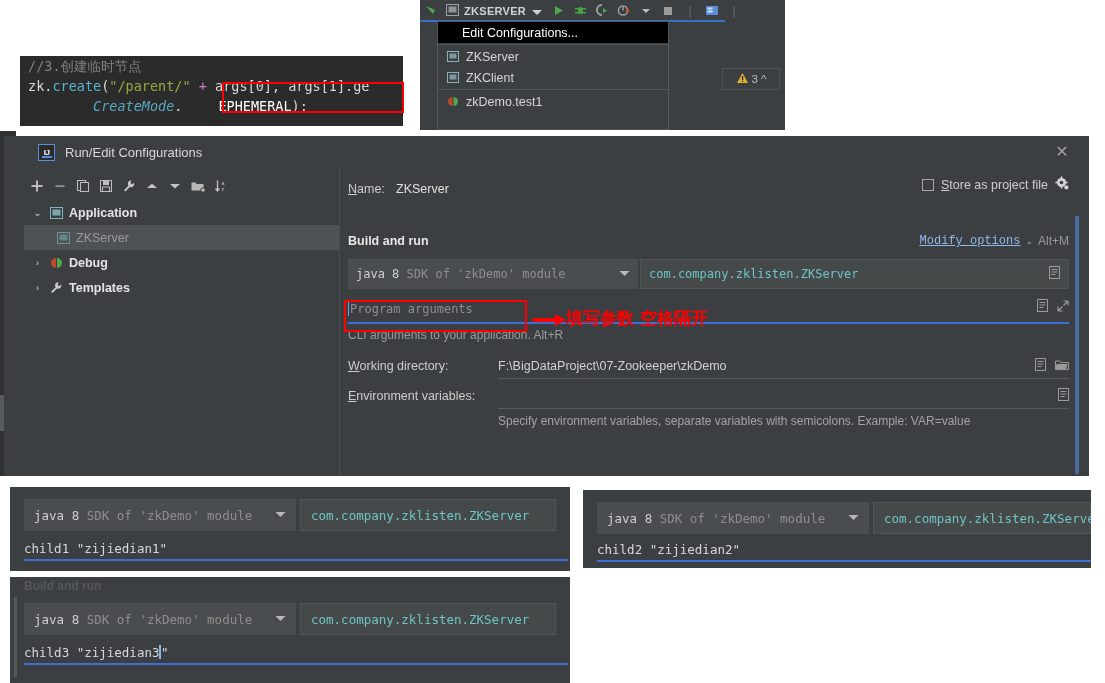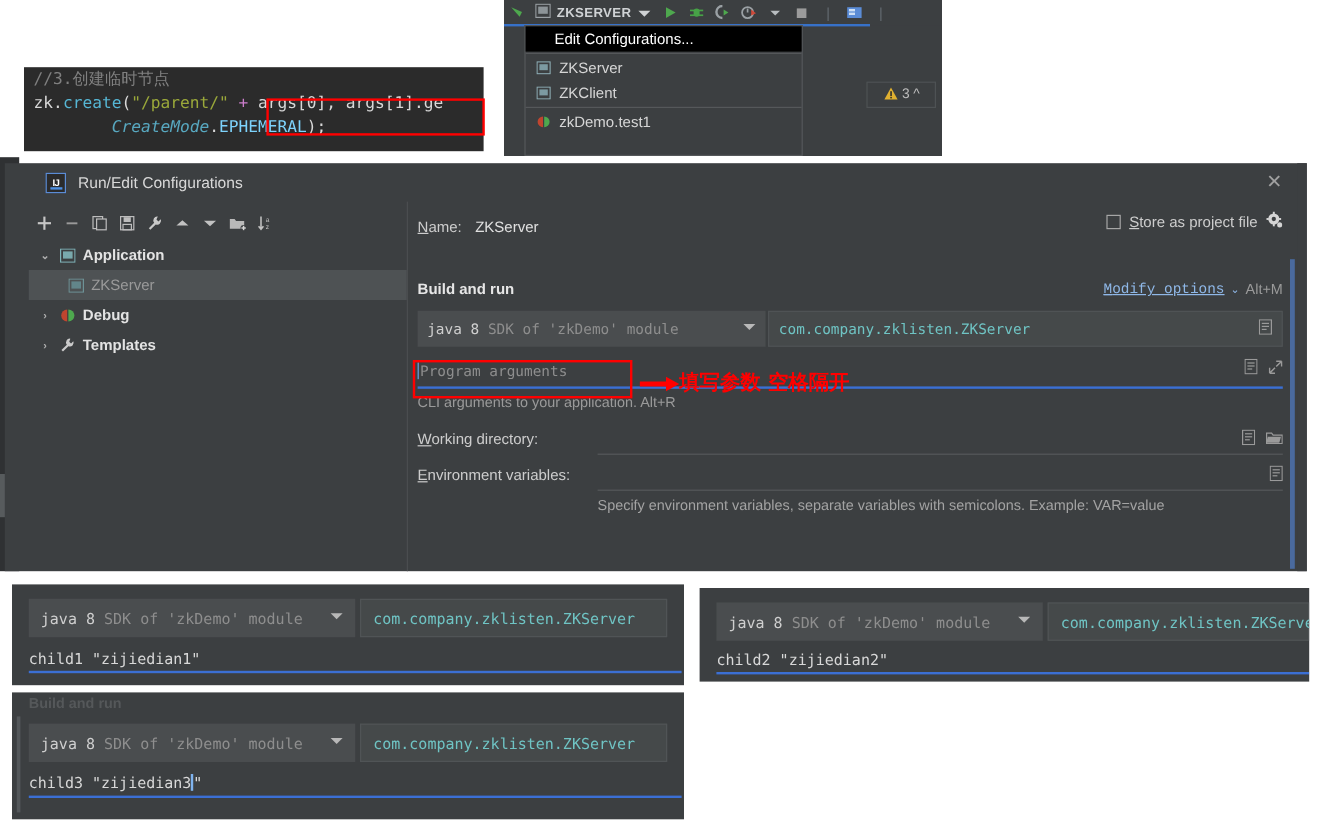--- a/index.html
+++ b/index.html
@@ -21,21 +21,21 @@
     font-size:13.5px;
     overflow:hidden;
   }
   #code-snippet .ln{white-space:pre;line-height:20px;padding-left:8px;}
   #code-snippet .cmt{color:#808080;}
   #code-snippet .plain{color:#d8d8d8;}
   #code-snippet .kw{color:#56b6d4;}
   #code-snippet .str{color:#9aa83a;}
   #code-snippet .op{color:#cc7ecc;}
   #code-snippet .ital{color:#58a8c0;font-style:italic;}
-  #code-snippet .const{color:#7dd3fc;}
+  #code-snippet .const{color:#ffffff;margin-left:36px;}
   #code-redbox{
     left:222px;top:82px;width:182px;height:31px;
     border:2.5px solid #ff0000;box-sizing:border-box;
   }
 
   
   #ide-strip{
     left:420px;top:0;width:365px;height:130px;
     background:#3c3f41;
   }
@@ -576,20 +576,21 @@
             <path d="M1 11 L5.5 11 M1 11 L1 6.5 M1 11 L5.5 6.5" stroke="#9a9a9a" stroke-width="1.2" fill="none"></path>
           </svg>
       </span>
     </div>
   </div>
 
   <div id="args-hint">CLI arguments to your application. Alt+R</div>
 
   <div id="wd-row">
     <span class="lbl" id="wd-label"><span class="u">W</span>orking directory:</span>
+    <span id="wd-value">F:\BigDataProject\07-Zookeeper\zkDemo</span>
     <span id="wd-trail">
       <span>
         <svg width="11" height="13" viewBox="0 0 11 13">
             <rect x="0.5" y="0.5" width="10" height="12" fill="none" stroke="#9a9a9a"></rect>
             <rect x="2.5" y="3" width="6" height="1" fill="#9a9a9a"></rect>
             <rect x="2.5" y="5.5" width="6" height="1" fill="#9a9a9a"></rect>
             <rect x="2.5" y="8" width="4" height="1" fill="#9a9a9a"></rect>
           </svg>
       </span>
       <span>

